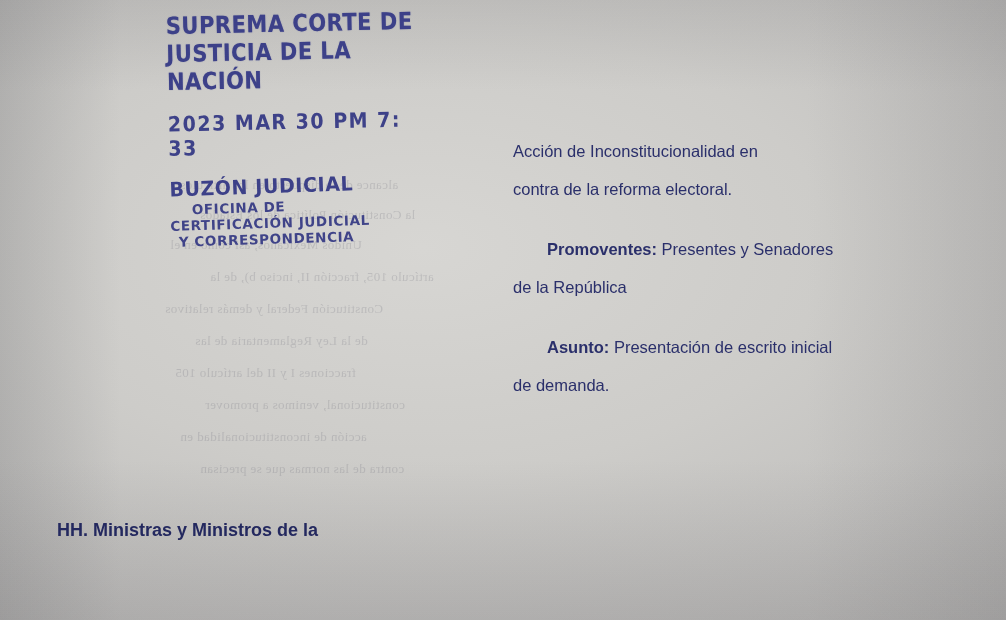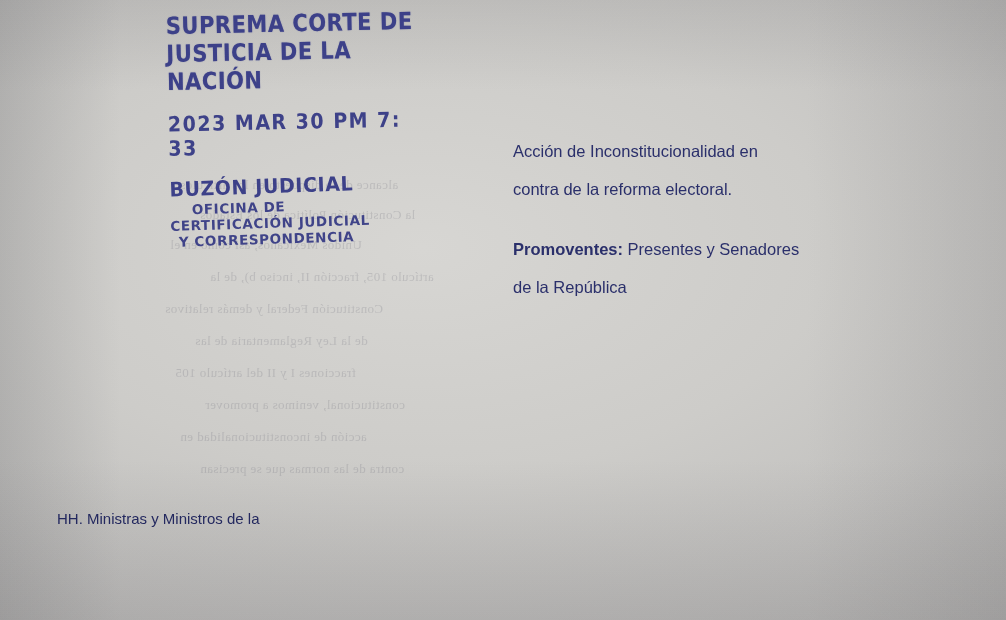--- a/index.html
+++ b/index.html
@@ -127,31 +127,31 @@
     position: absolute;
     left: 513px;
     top: 132px;
     width: 395px;
     color: #2a2f6b;
     font-family: "Liberation Sans", sans-serif;
     font-size: 16.5px;
     line-height: 38px;
   }
   #typed p { margin: 0 0 22px 0; }
-  #typed b { font-weight: bold; }
+  #typed b { font-weight: bold; margin-left: 34px; }
 
   #addressee {
     position: absolute;
     left: 57px;
-    top: 500px;
+    top: 511px;
     width: 500px;
     color: #23285f;
     font-family: "Liberation Sans", sans-serif;
-    font-weight: normal;
-    font-size: 15px;
+    font-weight: bold;
+    font-size: 18px;
     line-height: 38px;
   }
   #addressee div { white-space: nowrap; }
 
   .grain {
     position: absolute;
     inset: 0;
     background-image:
       repeating-linear-gradient(0deg, rgba(255,255,255,0.025) 0px, rgba(0,0,0,0.02) 1px, rgba(255,255,255,0.0) 2px);
     pointer-events: none;
@@ -195,20 +195,24 @@
 
   <div id="typed">
     <p>
       <span>Acción  de  Inconstitucionalidad  en</span><br>
       <span>contra de la reforma electoral.</span>
     </p>
     <p>
       <b>Promoventes:</b><span> Presentes y Senadores</span><br>
       <span>de la República</span>
     </p>
+    <p>
+      <b>Asunto:</b><span> Presentación  de  escrito  inicial</span><br>
+      <span>de demanda.</span>
+    </p>
   </div>
 
   <div id="addressee">
     <div>HH. Ministras y Ministros de la</div>
   </div>
 
   <div class="grain"></div>
 </div>
 
 </body></html>

